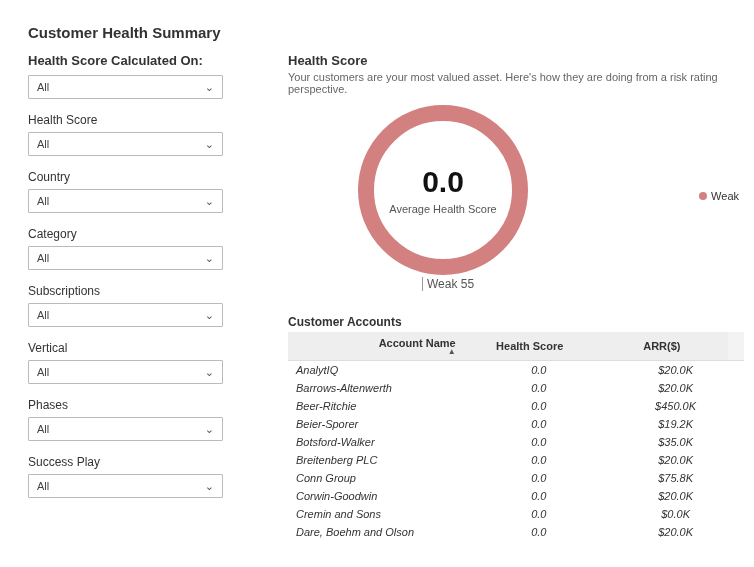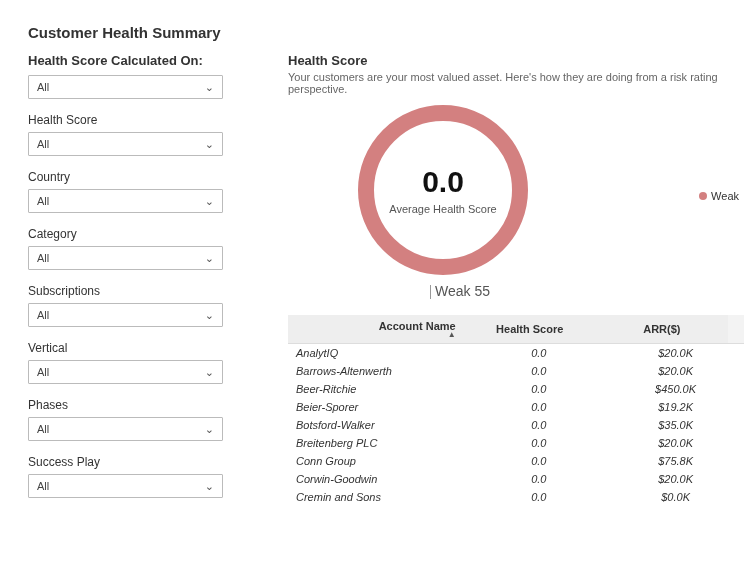--- a/index.html
+++ b/index.html
@@ -63,26 +63,26 @@
   }
   .gauge .center {
     position: absolute; inset: 0;
     display: flex; flex-direction: column;
     align-items: center; justify-content: center;
   }
   .gauge-value { font-size: 30px; font-weight: 700; color: #111; }
   .gauge-label { font-size: 11px; color: #555; margin-top: 4px; }
   .gauge-tick {
     position: absolute;
-    left: 142px; top: 172px;
-    font-size: 14px; color: #555;
+    left: 134px; top: 172px;
+    font-size: 12px; color: #555;
     border-left: 1px solid #999;
     padding-left: 4px;
     height: 14px;
-    display: flex; align-items: flex-end; margin-top: 8px;
+    display: flex; align-items: flex-end;
   }
   .legend {
     position: absolute;
     right: 5px; top: 85px;
     font-size: 11px; color: #333;
     display: flex; align-items: center;
   }
   .legend .dot {
     width: 8px; height: 8px; border-radius: 50%;
     background: #d38080; margin-right: 4px;
@@ -192,20 +192,21 @@
           <div class="gauge-label">Average Health Score</div>
         </div>
       </div>
       <div class="gauge-tick">Weak 55</div>
       <div class="legend">
         <span class="dot"></span>
         <span>Weak</span>
       </div>
     </div>
 
+    <div class="table-title">Customer  Accounts</div>
     <table>
       <thead>
         <tr>
           <th>
             <span>Account Name</span>
             <span class="sort-ind">▲</span>
           </th>
           <th>Health Score</th>
           <th>ARR($)</th>
           <th class="scroll-col"></th>
@@ -253,17 +254,22 @@
             <tr>
               <td style="width:40%">Corwin-Goodwin</td>
               <td style="width:30%">0.0</td>
               <td style="width:30%">$20.0K</td>
             </tr>
             <tr>
               <td style="width:40%">Cremin and Sons</td>
               <td style="width:30%">0.0</td>
               <td style="width:30%">$0.0K</td>
             </tr>
+            <tr>
+              <td style="width:40%">Dare, Boehm and Olson</td>
+              <td style="width:30%">0.0</td>
+              <td style="width:30%">$20.0K</td>
+            </tr>
           </tbody>
       </table>
     </div>
   </div>
 </div>
 
 </body></html>

